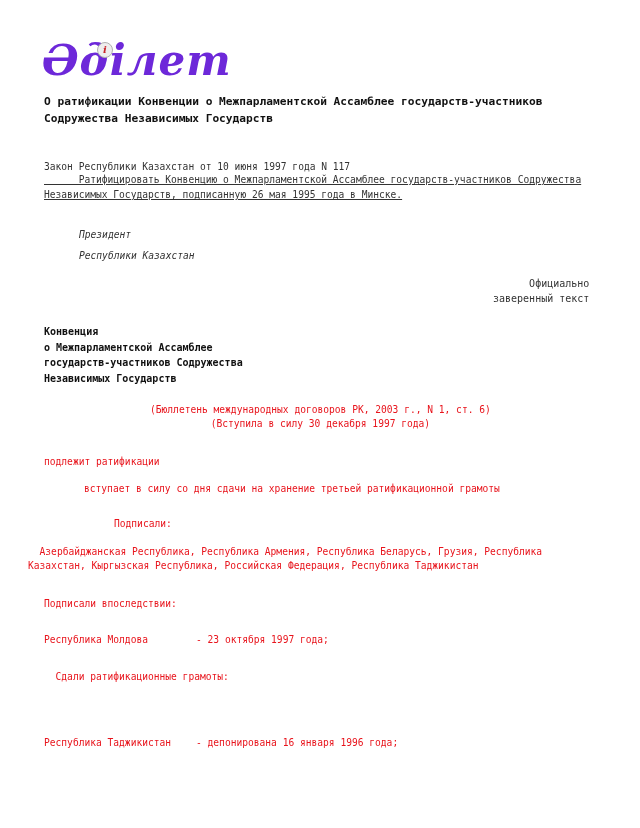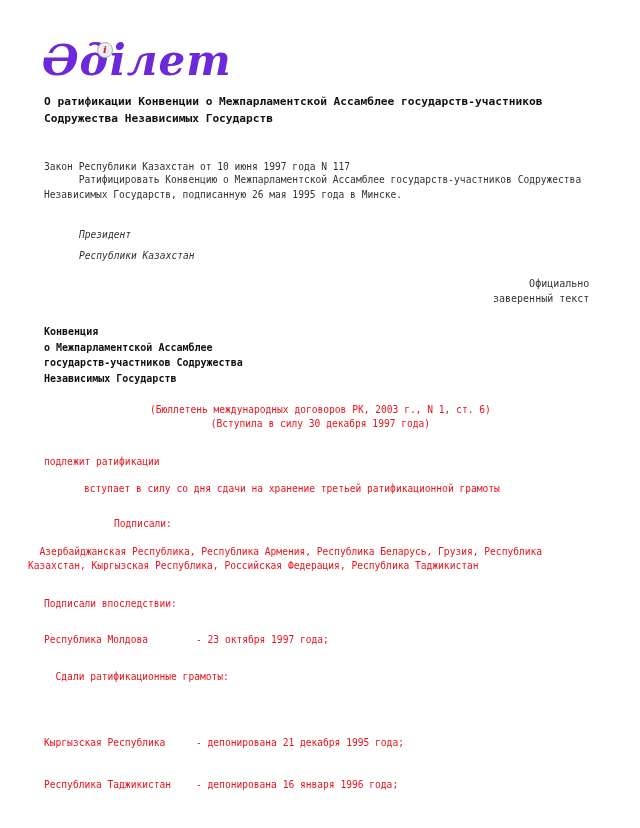--- a/index.html
+++ b/index.html
@@ -22,21 +22,21 @@
       position: absolute; left: 55px; top: 2px; width: 14px; height: 14px;
       border-radius: 50%; background: #eee; border: 1px solid #b0b0b0;
       font-family: "DejaVu Serif", serif; font-style: italic; font-weight: bold;
       font-size: 10px; color: #c8262b; text-align: center; line-height: 14px;
     }
     .title {
       left: 44px; top: 93px; font-weight: bold; font-size: 11.2px; line-height: 17px;
       color: #111;
     }
     .subtitle { left: 44px; top: 137px; font-size: 9.6px; color: #333; margin-top: 24px; }
-    .para { left: 44px; top: 172px; font-size: 9.6px; line-height: 15px; color: #333; }
+    .para { left: 44px; top: 172px; font-size: 9.6px; line-height: 15px; color: #333; text-decoration: underline; }
     .sig { left: 79px; top: 224px; font-size: 9.6px; line-height: 21px; font-style: italic; color: #333; }
     .official { left: 493px; top: 276px; font-size: 10px; line-height: 15px; color: #333; text-align: right; }
     .conv { left: 44px; top: 324px; font-weight: bold; font-size: 10px; line-height: 15.5px; color: #111; }
     .red { color: #e8141c; font-size: 9.6px; line-height: 14px; }
     .bulletin { left: 150px; top: 403px; text-align: center; }
     .r1 { left: 44px; top: 455px; }
     .r2 { left: 84px; top: 482px; }
     .r3 { left: 114px; top: 517px; }
     .r4 { left: 28px; top: 545px; }
     .r5 { left: 44px; top: 597px; }
@@ -83,18 +83,17 @@
 <div class="abs red r4"><span>  Азербайджанская Республика, Республика Армения, Республика Беларусь, Грузия, Республика</span>
 <span>Казахстан, Кыргызская Республика, Российская Федерация, Республика Таджикистан</span></div>
 
 <div class="abs red r5">Подписали впоследствии:</div>
 
 <div class="abs red r6"><span class="dep-country">Республика Молдова</span><span>- 23 октября 1997 года;</span></div>
 
 <div class="abs red r7">  Сдали ратификационные грамоты:</div>
 
 <div class="abs red deps">
-  <span class="dep-row"><span class="dep-country">Кыргызская Республика</span><span>- депонирована 21 декабря 1995 года;</span></span>
   <span class="dep-row"><span class="dep-country">Республика Таджикистан</span><span>- депонирована 16 января 1996 года;</span></span>
   
   
   
 </div>
 
 </body></html>

